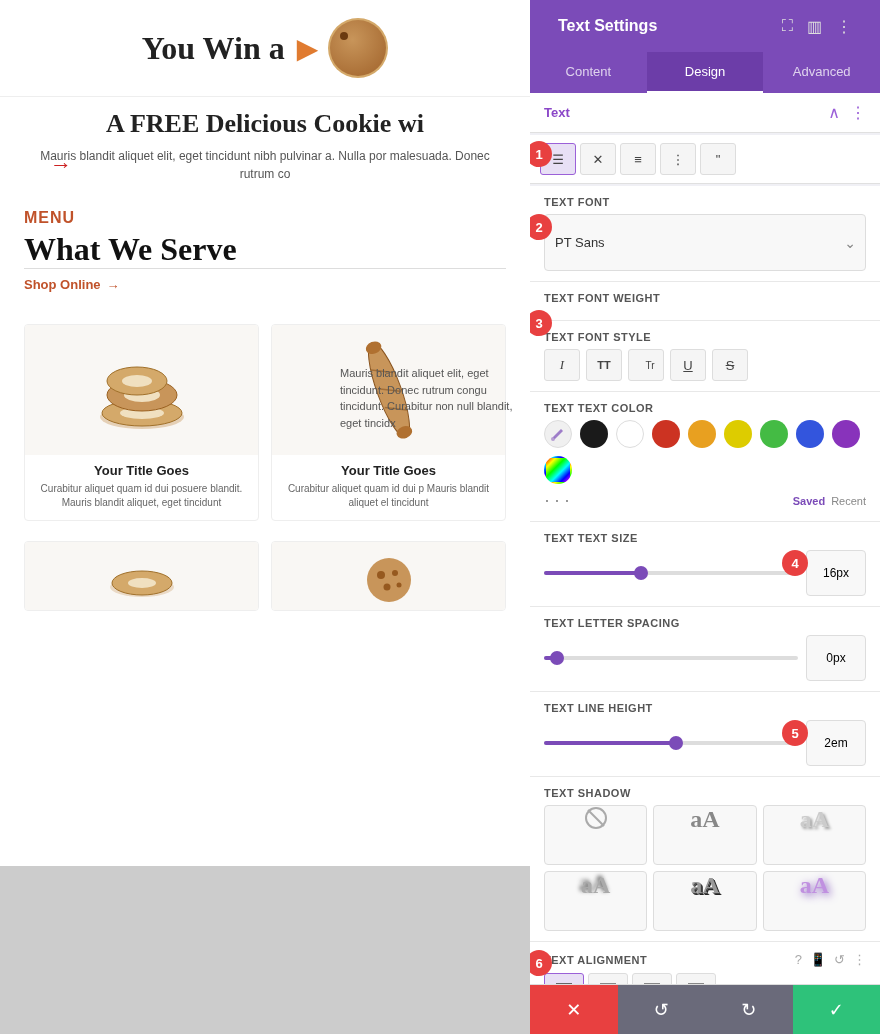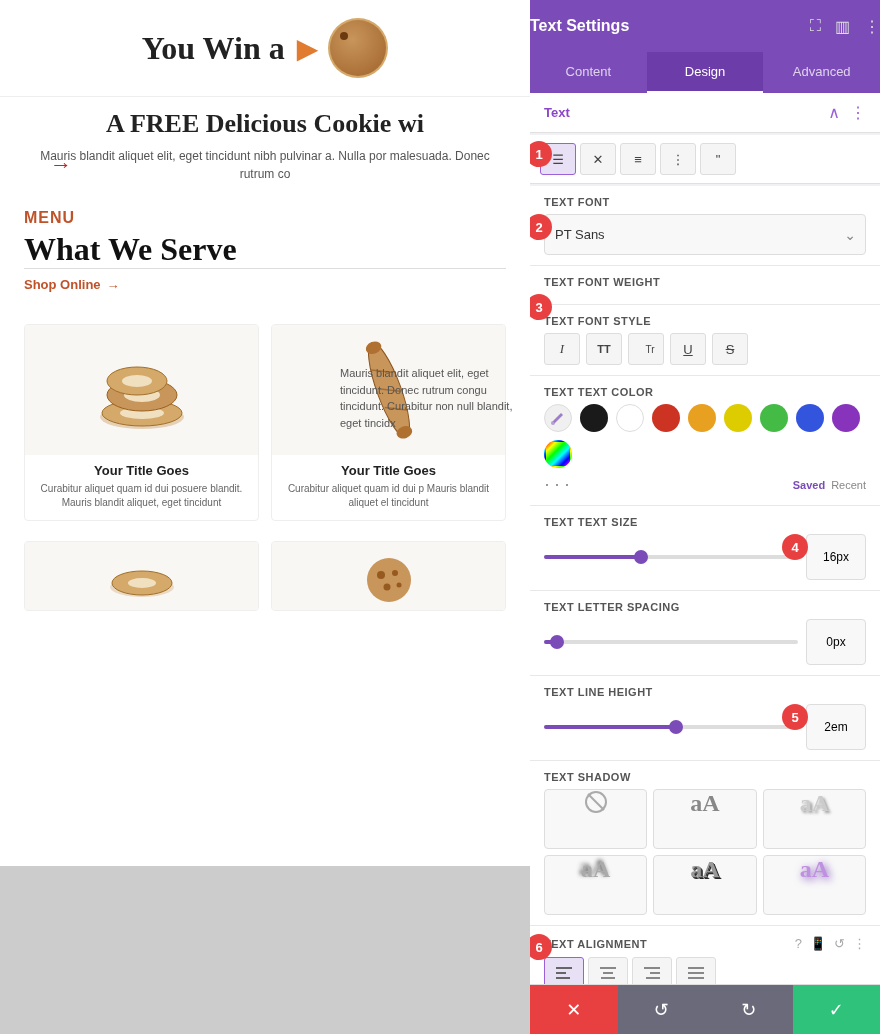--- a/index.html
+++ b/index.html
@@ -175,21 +175,21 @@
       flex-direction: column;
       overflow: hidden;
     }
 
     .settings-header {
       background: #7b4bb8;
       color: #fff;
       display: flex;
       align-items: center;
       justify-content: space-between;
-      padding: 0 0;
+      padding: 0 28px;
       height: 52px;
     }
     .settings-title {
       font-size: 16px;
       font-weight: 600;
       color: #fff;
     }
     .header-icons {
       display: flex;
       gap: 14px;
@@ -281,21 +281,21 @@
       display: block;
       font-size: 11px;
       font-weight: 600;
       color: #555;
       margin-bottom: 6px;
       text-transform: uppercase;
       letter-spacing: 0.5px;
     }
     .settings-select {
       width: 100%;
-      padding: 12px 10px;
+      padding: 20px 10px;
       border: 1px solid #ddd;
       border-radius: 4px;
       background: #f8f8f8;
       font-size: 13px;
       color: #333;
       appearance: none;
       cursor: pointer;
     }
 
     

